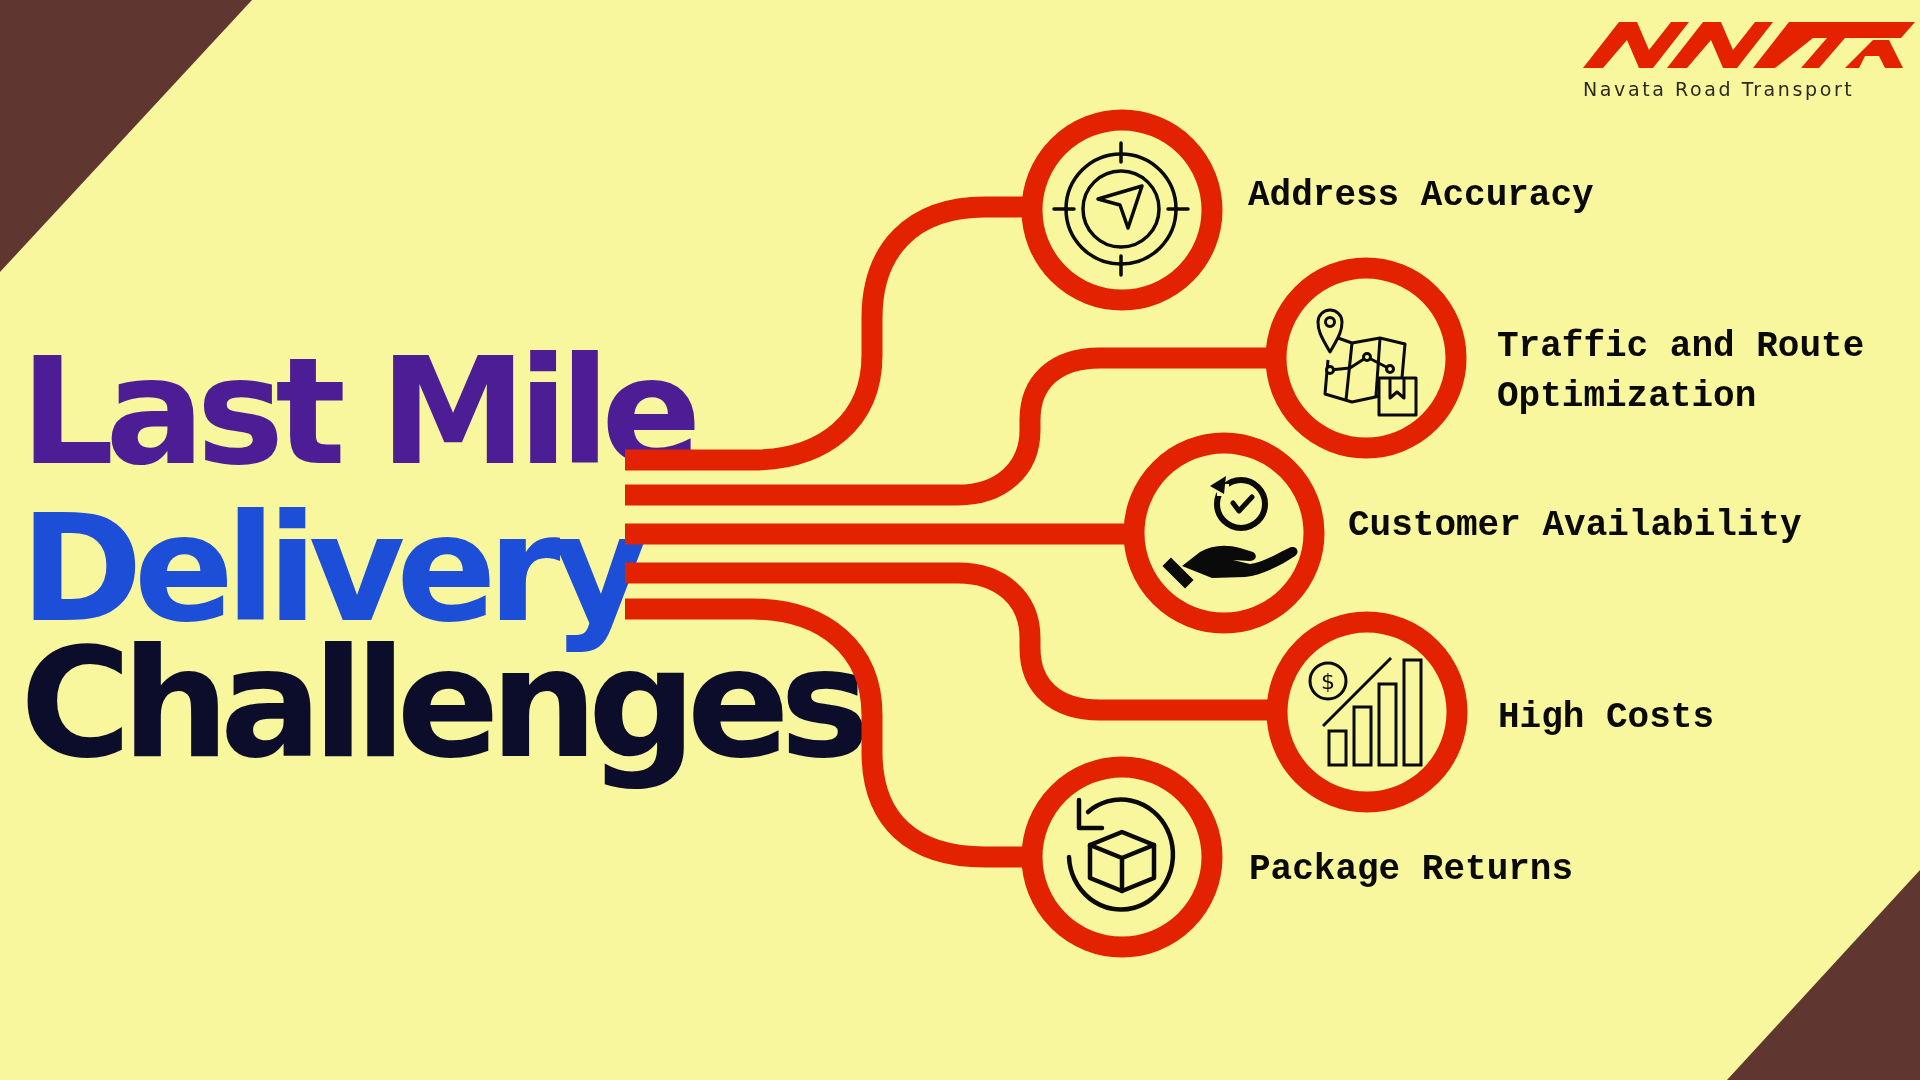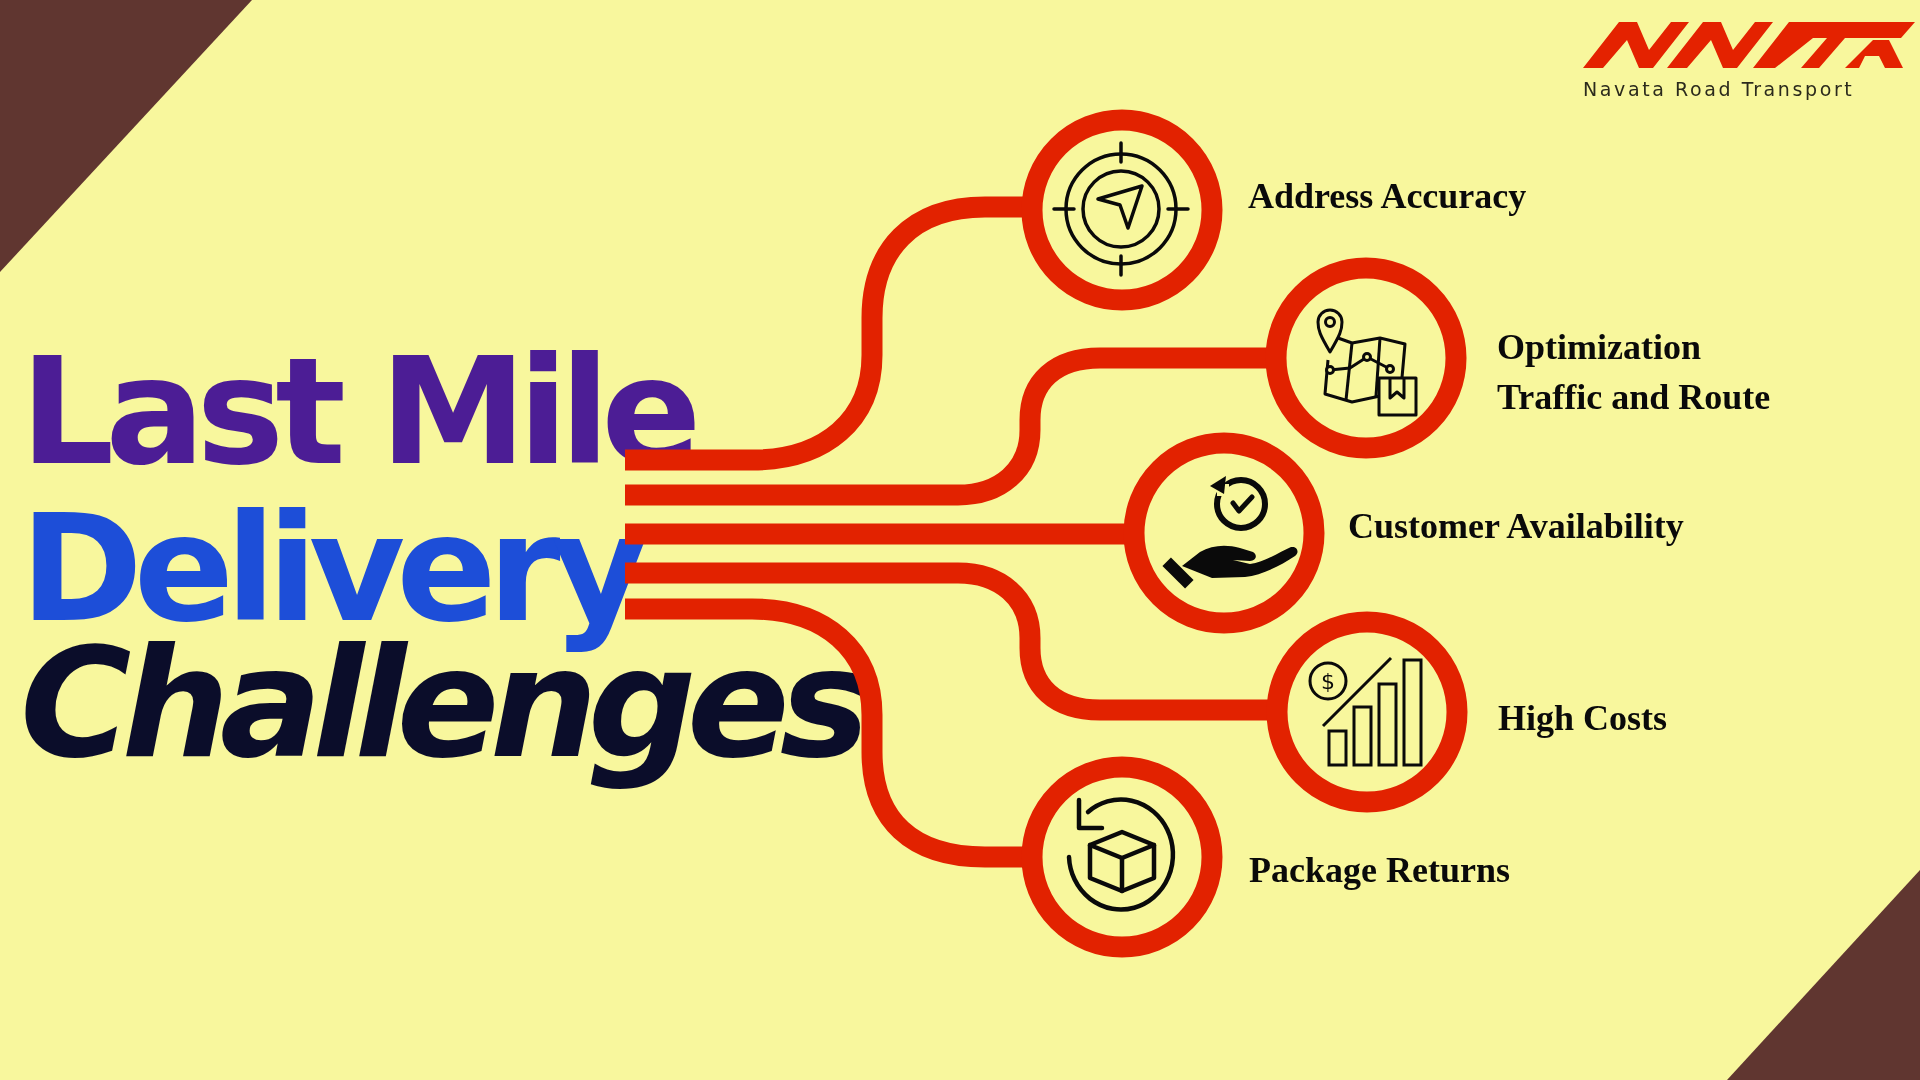--- a/index.html
+++ b/index.html
@@ -2,22 +2,22 @@
 <html><head>
 <meta charset="utf-8">
 <style>
   html, body { margin:0; padding:0; }
   body { width:1920px; height:1080px; overflow:hidden; background:#F8F79D; position:relative; font-family:"Liberation Sans", sans-serif; }
   .corner { position:absolute; }
   .canvas { position:absolute; left:0; top:0; }
   .title-line { position:absolute; left:20px; font-family:"DejaVu Sans", sans-serif; font-weight:bold; letter-spacing:-9px; white-space:nowrap; line-height:1; }
   .t1 { top:338px; font-size:148px; }
   .t2 { top:495px; font-size:148px; }
-  .t3 { top:628px; font-size:152px; letter-spacing:-10px;font-style:italic; }
-  .label { position:absolute; font-family:Liberation Serif, serif; font-weight:bold; font-size:36px; color:#0a0a0a; white-space:nowrap; line-height:1; }
+  .t3 { top:628px; font-size:152px; letter-spacing:-10px; }
+  .label { position:absolute; font-family:Liberation Mono, monospace; font-weight:bold; font-size:36px; color:#0a0a0a; white-space:nowrap; line-height:1; }
   .label-2 { line-height:50px; }
   .logo { position:absolute; left:1583px; top:20px; width:332px; }
   .logo-sub { position:absolute; left:1583px; top:78px; font-family:"DejaVu Sans", sans-serif; font-size:19px; letter-spacing:2.6px; color:#2b2a1c; white-space:nowrap; }
 </style>
 </head>
 <body>
 
 <svg class="corner" style="left:0;top:0" width="260" height="280" viewBox="0 0 260 280">
   <polygon points="0,0 252,0 0,272" fill="#603630"></polygon>
 </svg>
@@ -104,21 +104,21 @@
     <polyline points="1079,800 1079,828 1102,828" transform="translate(0,0)"></polyline>
     <polygon points="1122,832 1154,845 1154,878 1122,891 1090,878 1090,845"></polygon>
     <polyline points="1090,845 1122,858 1154,845"></polyline>
     <line x1="1122" y1="858" x2="1122" y2="891"></line>
   </g>
 </svg>
 
 <div class="label" style="left:1248px;top:178px;">Address Accuracy</div>
 
 <div class="label label-2" style="left:1497px;top:322px;">
+  <div>Traffic and Route</div>
   <div>Optimization</div>
-  <div>Traffic and Route</div>
 </div>
 
 <div class="label" style="left:1348px;top:508px;">Customer Availability</div>
 
 <div class="label" style="left:1498px;top:700px;">High Costs</div>
 
 <div class="label" style="left:1249px;top:852px;text-align:center;">Package Returns</div>
 
 </body></html>

